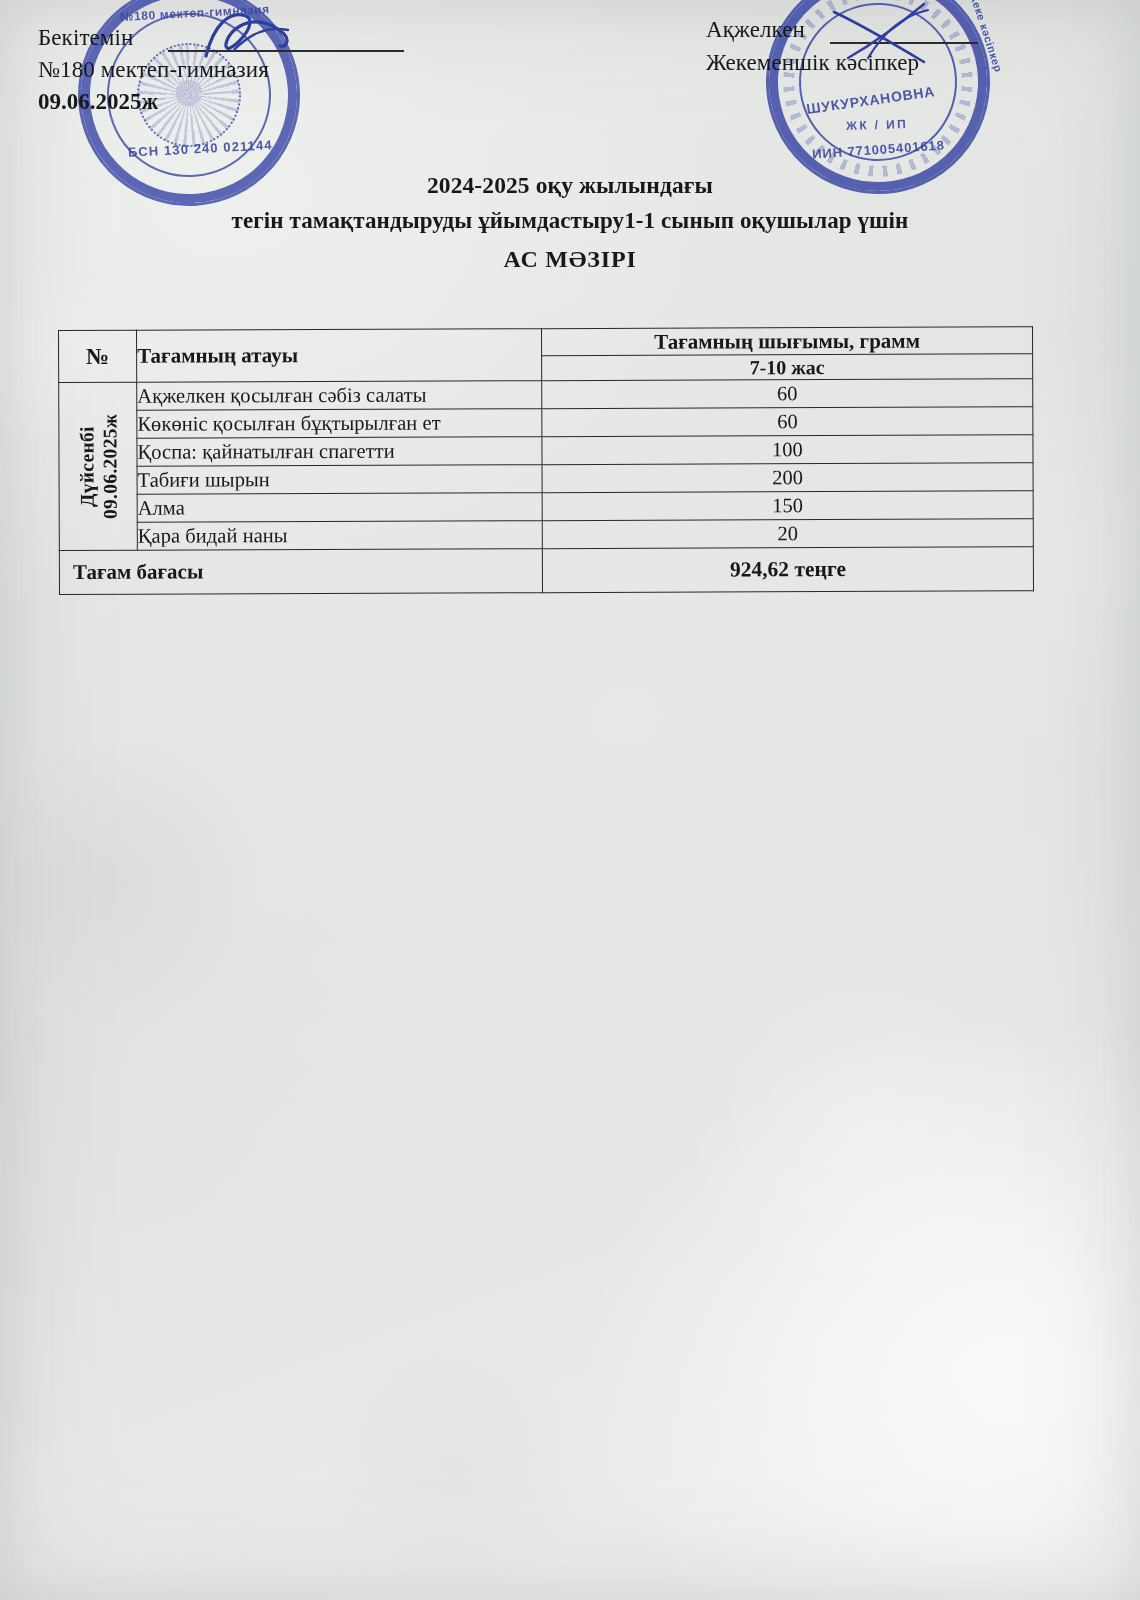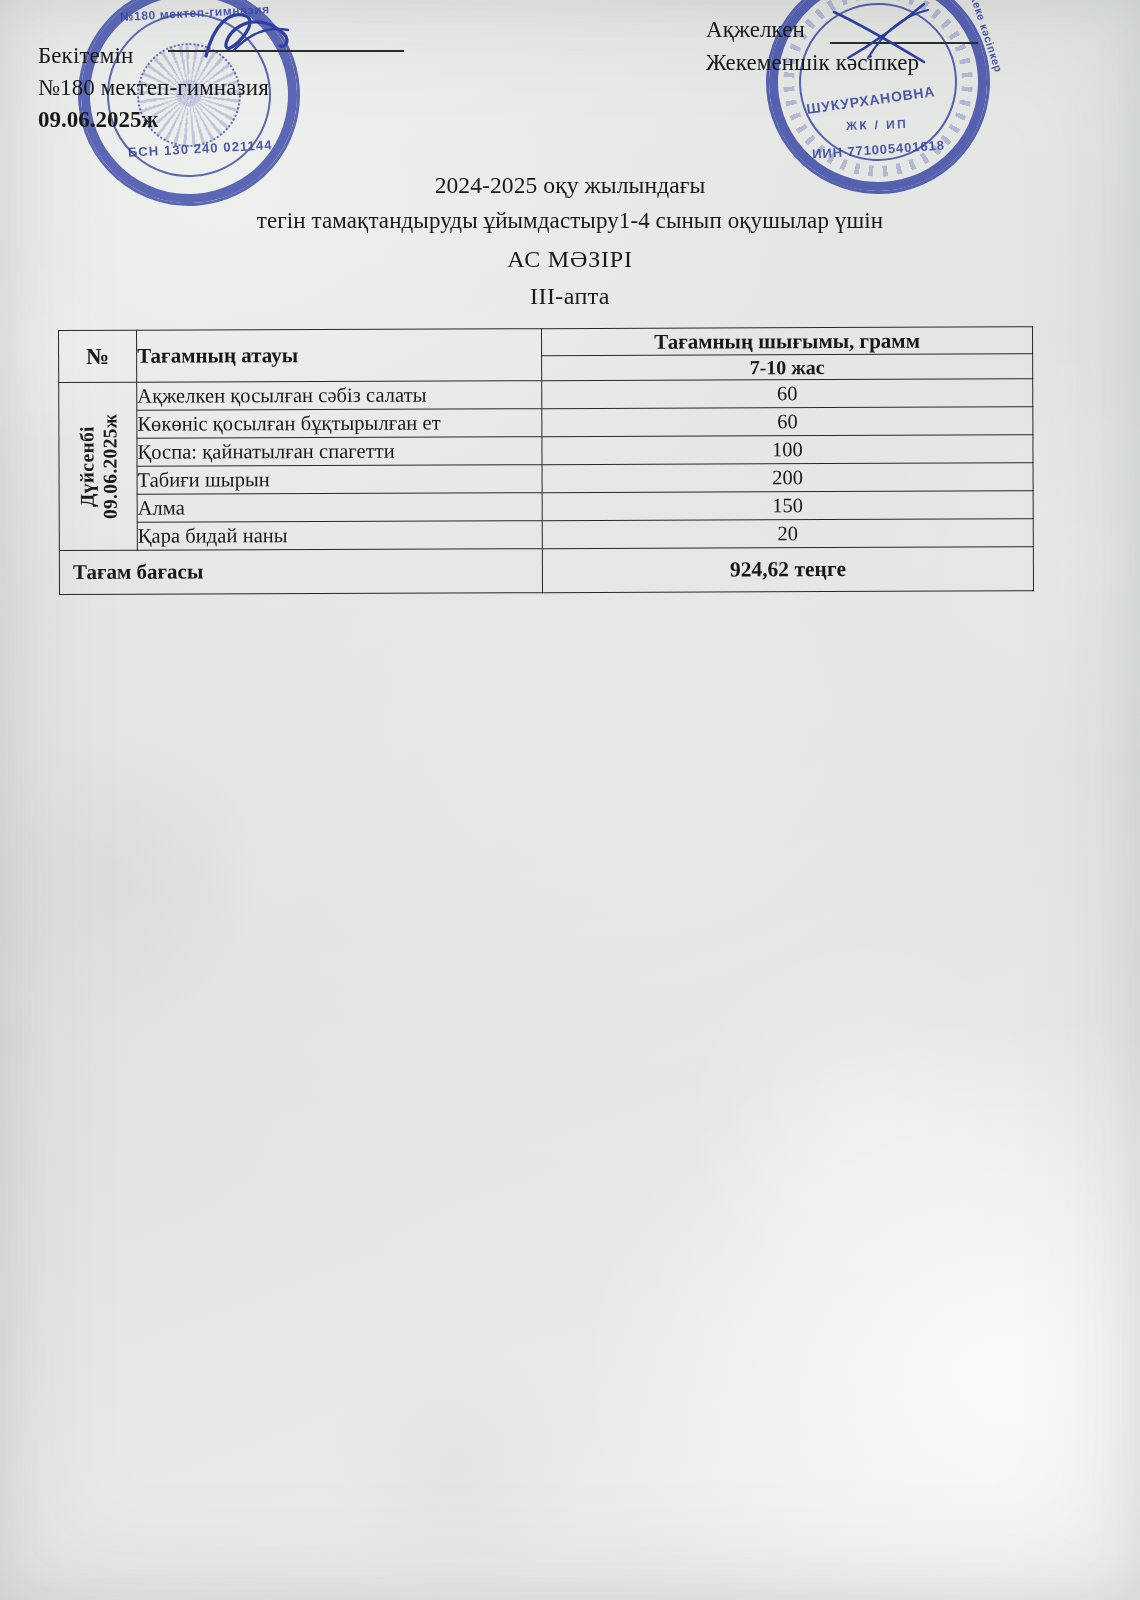--- a/index.html
+++ b/index.html
@@ -39,21 +39,21 @@
     position: absolute;
     inset: 0;
     pointer-events: none;
     box-shadow: inset 0 0 120px rgba(120,125,125,.20), inset 0 0 40px rgba(140,145,145,.13);
   }
 
   
   .hdr-left {
     position: absolute;
     left: 38px;
-    top: 40px;
+    top: 22px;
     width: 420px;
     font-size: 23px;
     line-height: 1.39;
     letter-spacing: .1px;
     z-index: 4;
   }
   .hdr-right {
     position: absolute;
     left: 706px;
     top: 14px;
@@ -164,21 +164,21 @@
 
   
   .titles {
     position: absolute;
     left: 0; top: 168px;
     width: 1140px;
     text-align: center;
     z-index: 4;
   }
   .titles .t-line {
-    font-weight: normal;
+    font-weight: bold;
     font-size: 23px;
     line-height: 1.52;
     letter-spacing: .1px;
   }
   .titles .t-year { font-size: 23.5px; }
   .titles .t-menu { font-size: 24px; letter-spacing: .8px; padding-top: 2px; }
   .titles .t-week { font-size: 24px; letter-spacing: .4px; padding-top: 1px; }
 
   
   .menu-table {
@@ -306,23 +306,22 @@
   <div class="sig-rule left"></div>
 
   <div class="hdr-right">
     <div>Ақжелкен</div>
     <div>Жекеменшік кәсіпкер</div>
   </div>
   <div class="sig-rule right"></div>
 
   <div class="titles">
     <div class="t-line t-year">2024-2025 оқу жылындағы</div>
-    <div class="t-line">тегін тамақтандыруды ұйымдастыру1-4 сынып оқушылар үшін</div>
+    <div class="t-line">тегін тамақтандыруды ұйымдастыру1-1 сынып оқушылар үшін</div>
     <div class="t-line t-menu">АС МӘЗІРІ</div>
-    <div class="t-line t-week">III-апта</div>
   </div>
 
   <table class="menu-table table-skew">
     <colgroup>
       <col class="col-num">
         <col class="col-name">
         <col class="col-gram">
     </colgroup>
     <thead>
       <tr>

